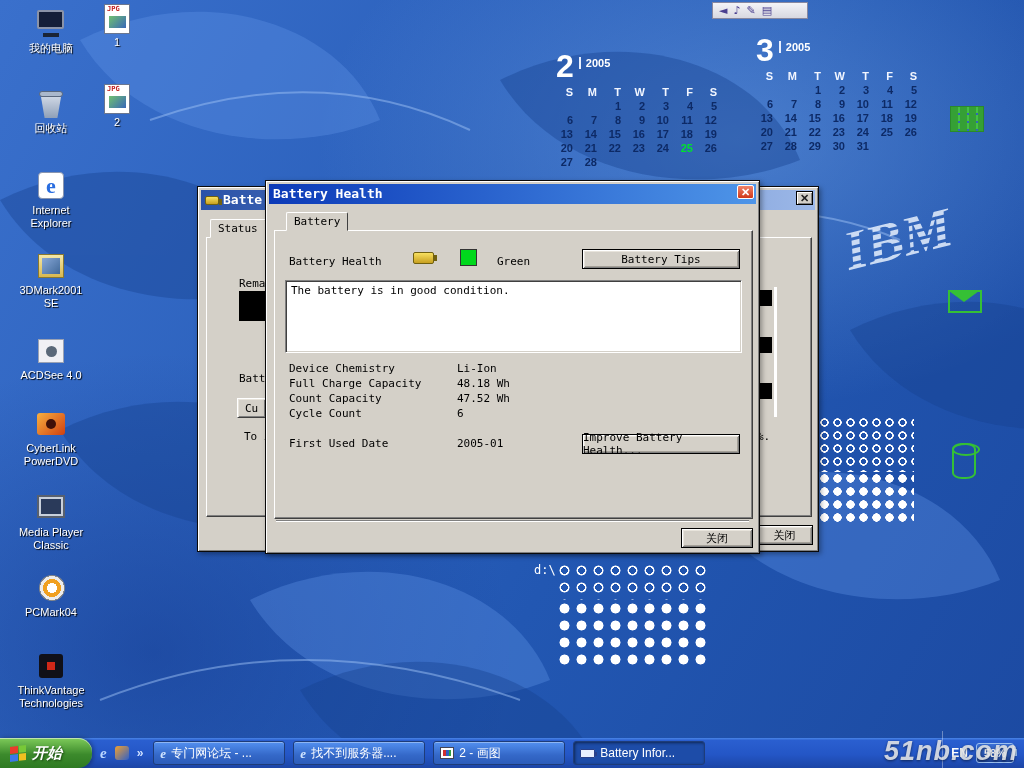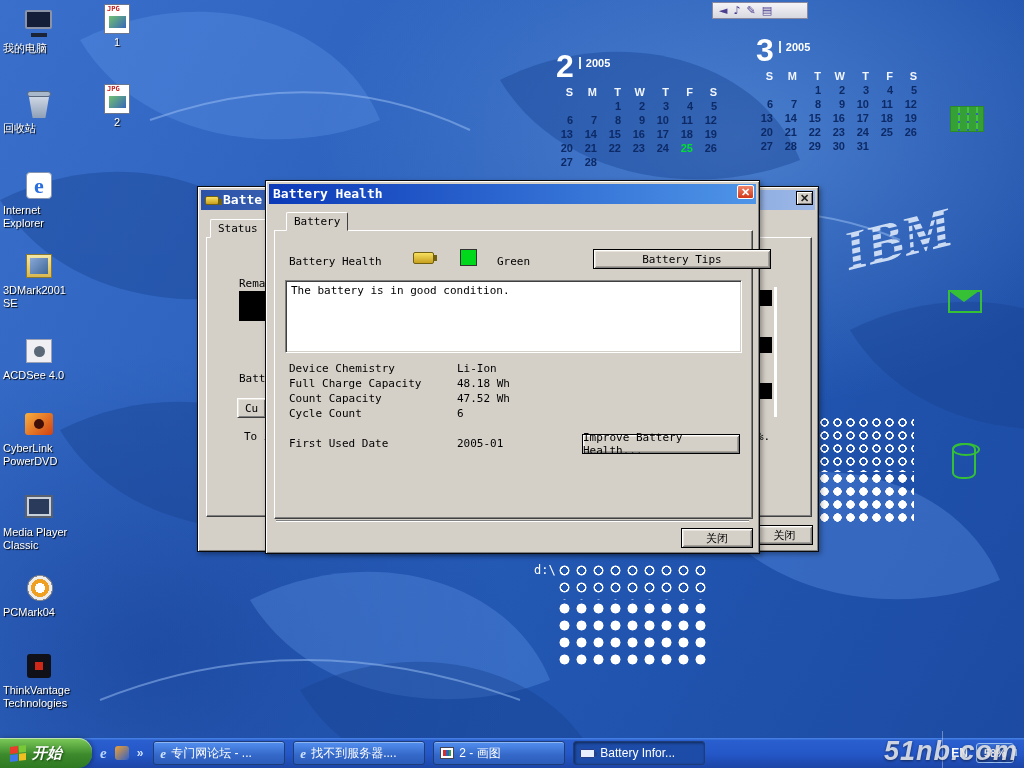--- a/index.html
+++ b/index.html
@@ -8,21 +8,21 @@
     position:relative;
     font-family:"Liberation Sans",sans-serif;
     background:
       radial-gradient(700px 450px at 72% 18%, rgba(120,170,235,.45), transparent 60%),
       radial-gradient(600px 500px at 15% 85%, rgba(18,55,140,.5), transparent 60%),
       linear-gradient(120deg,#3a70cc,#2257b2 60%,#1c4aa2);
   }
   .wp { position:absolute; inset:0; z-index:0; }
 
   
-  .dicon { position:absolute; left:3px; width:72px; text-align:left; z-index:2; cursor:default; }
+  .dicon { position:absolute; left:15px; width:72px; text-align:center; z-index:2; cursor:default; }
   .dicon .lbl { color:#fff; font-size:11px; line-height:1.15; text-shadow:1px 1px 1px #000; margin-top:2px; }
   .ic { width:36px; height:32px; margin:0 auto; position:relative; }
   .ic > i { position:absolute; display:block; }
   .pc-screen { left:4px; top:2px; width:27px; height:19px; background:#141e38; border:2px solid #8a93a8; border-radius:2px; }
   .pc-base { left:10px; top:25px; width:16px; height:4px; background:#1a2436; }
   .bin-lid { left:6px; top:3px; width:24px; height:6px; background:#aab8cc; border-radius:3px; border:1px solid #5a687e; }
   .bin-body { left:8px; top:9px; width:20px; height:21px; background:linear-gradient(#cdd6e4,#8fa0b8); clip-path:polygon(0 0,100% 0,82% 100%,18% 100%); }
   .ie-bg { left:5px; top:2px; width:26px; height:27px; background:#fff; border-radius:4px; border:1px solid #8895b0; }
   .ie-e::after { content:"e"; position:absolute; left:5px; top:2px; width:26px; text-align:center; color:#2a6ee0; font:bold 22px/27px "Liberation Serif",serif; }
   .img-ic { left:5px; top:4px; width:26px; height:24px; background:linear-gradient(#f4e8a8,#d8b850); border:1px solid #887830; }
@@ -377,21 +377,21 @@
     <span>Battery Health</span>
   </div>
   <div class="close-x close-red">✕</div>
 
   <div class="tab" style="left:20px;top:31px">Battery</div>
   <div class="tabpage" style="left:8px;top:49px;width:479px;height:289px">
     <div class="mono" style="position:absolute;left:14px;top:24px">Battery Health</div>
     <span class="batt-ic" style="position:absolute;left:138px;top:21px"></span>
     <span class="gsq" style="position:absolute;left:185px;top:18px"></span>
     <div class="mono" style="position:absolute;left:222px;top:24px">Green</div>
-    <div class="btn95" style="left:318px;top:18px;width:178px;height:20px">Battery Tips</div>
+    <div class="btn95" style="left:307px;top:18px;width:158px;height:20px">Battery Tips</div>
 
     <div class="sunken" style="left:10px;top:49px;width:457px;height:73px">
       <div class="mono" style="padding:3px 5px">The battery is in good condition.</div>
     </div>
 
     <div class="mono" style="position:absolute;left:14px;top:131px">Device Chemistry</div>
     <div class="mono" style="position:absolute;left:182px;top:131px">Li-Ion</div>
     <div class="mono" style="position:absolute;left:14px;top:146px">Full Charge Capacity</div>
     <div class="mono" style="position:absolute;left:182px;top:146px">48.18 Wh</div>
     <div class="mono" style="position:absolute;left:14px;top:161px">Count Capacity</div>

